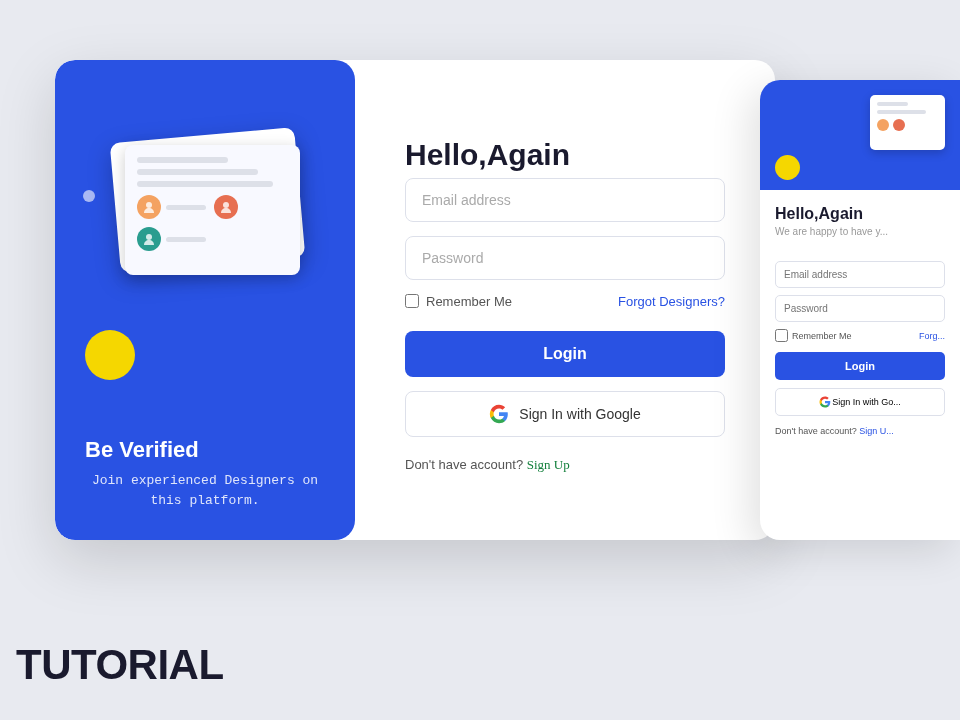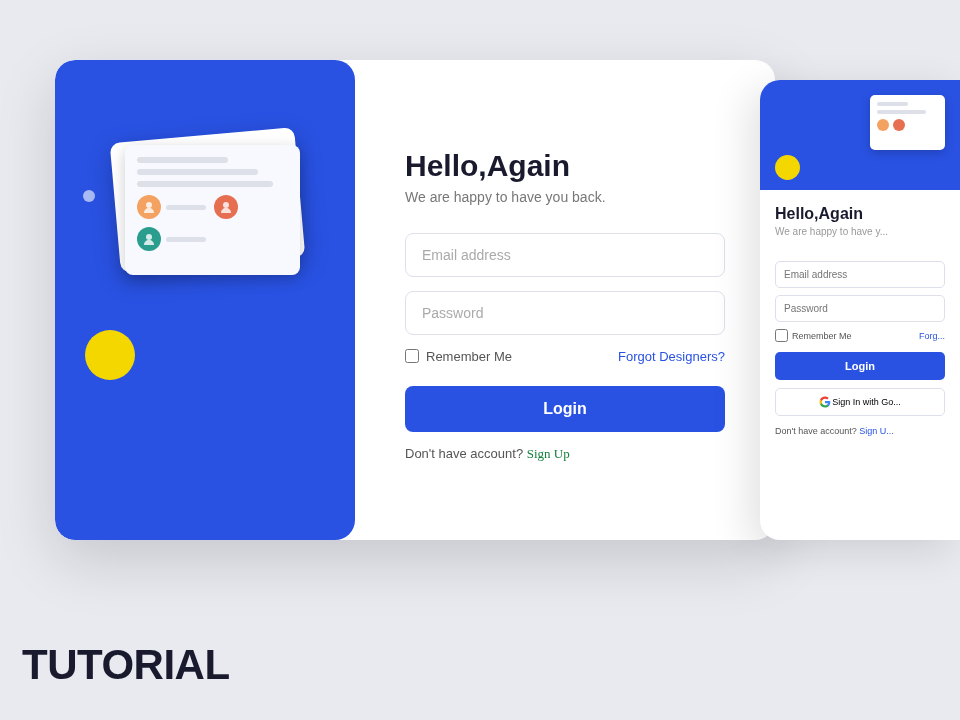--- a/index.html
+++ b/index.html
@@ -475,21 +475,21 @@
 
     .bottom-left-pill h2 {
       font-size: 42px;
       font-weight: 900;
       color: #2952e3;
       letter-spacing: -0.5px;
       text-transform: uppercase;
     }
 
     .bottom-right-text {
-      padding-left: 22px;
+      padding-left: 16px;
       display: flex;
       align-items: center;
     }
 
     .bottom-right-text h2 {
       font-size: 42px;
       font-weight: 900;
       color: #1a1a2e;
       text-transform: uppercase;
       letter-spacing: -0.5px;
@@ -538,39 +538,52 @@
                 <circle cx="7" cy="5" r="3" fill="#fff" opacity="0.8"></circle>
                 <path d="M2 13c0-3 2.2-5 5-5s5 2 5 5" fill="#fff" opacity="0.8"></path>
               </svg>
             </div>
             <div class="avatar-line"></div>
           </div>
         </div>
       </div>
     </div>
 
+    <div class="left-panel-text">
+      <h2>Be Verified</h2>
+      <p>Join experienced Designers on
+this platform.</p>
+    </div>
   </div>
 
   <div class="right-panel">
     <h1>Hello,Again</h1>
-    <p class="subtitle">We are happy to have you back.</p>
 
     <input type="email" class="form-input" placeholder="Email address" style="">
     <input type="password" class="form-input" placeholder="Password" style="">
 
     <div class="remember-row">
       <label class="remember-label">
         <input type="checkbox" style="">
         <span>Remember Me</span>
       </label>
       <a href="#" class="forgot-link">Forgot Designers?</a>
     </div>
 
     <button class="btn-login">Login</button>
 
+    <button class="btn-google">
+      <svg class="google-icon" viewBox="0 0 24 24">
+        <path fill="#4285F4" d="M22.56 12.25c0-.78-.07-1.53-.2-2.25H12v4.26h5.92c-.26 1.37-1.04 2.53-2.21 3.31v2.77h3.57c2.08-1.92 3.28-4.74 3.28-8.09z"></path>
+        <path fill="#34A853" d="M12 23c2.97 0 5.46-.98 7.28-2.66l-3.57-2.77c-.98.66-2.23 1.06-3.71 1.06-2.86 0-5.29-1.93-6.16-4.53H2.18v2.84C3.99 20.53 7.7 23 12 23z"></path>
+        <path fill="#FBBC05" d="M5.84 14.09c-.22-.66-.35-1.36-.35-2.09s.13-1.43.35-2.09V7.07H2.18C1.43 8.55 1 10.22 1 12s.43 3.45 1.18 4.93l3.66-2.84z"></path>
+        <path fill="#EA4335" d="M12 5.38c1.62 0 3.06.56 4.21 1.64l3.15-3.15C17.45 2.09 14.97 1 12 1 7.7 1 3.99 3.47 2.18 7.07l3.66 2.84c.87-2.6 3.3-4.53 6.16-4.53z"></path>
+      </svg>
+      <span>Sign In with Google</span>
+    </button>
 
     <div class="signup-row">
       <span>Don't have account?</span>
       <a href="#" class="signup-link">Sign Up</a>
     </div>
   </div>
 </div>
 
 <div class="second-card">
   <div class="second-card-top">

